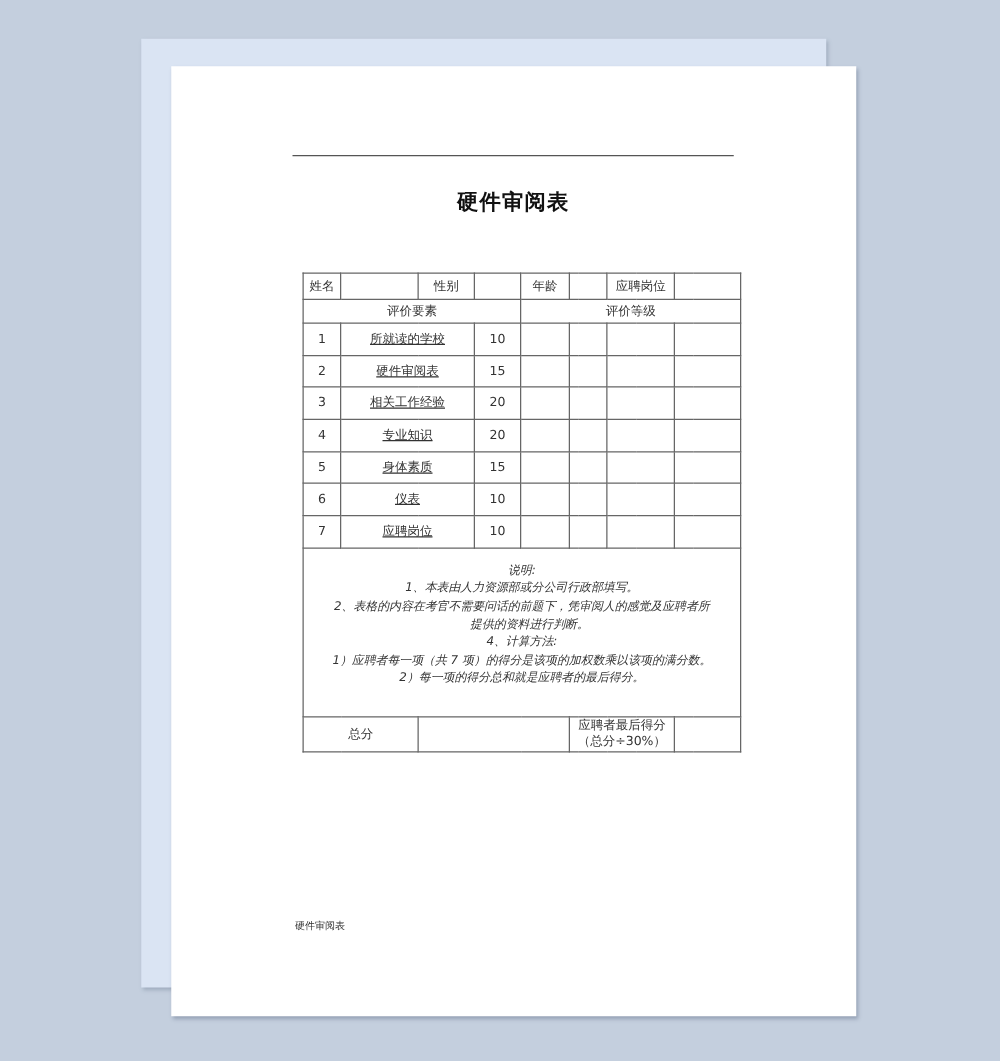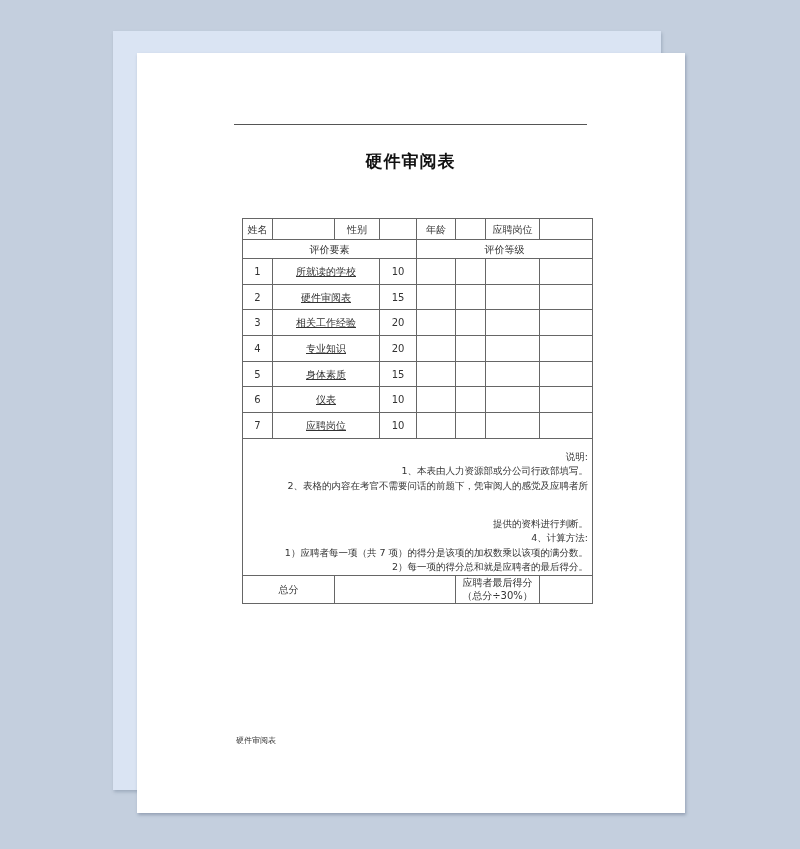--- a/index.html
+++ b/index.html
@@ -50,24 +50,24 @@
     text-align: center;
     vertical-align: middle;
     line-height: 13px;
     overflow: hidden;
   }
   td.left { text-align: left; padding-left: 4px; text-decoration: underline; }
   tr.r-info td { height: 20px; }
   tr.r-group td { height: 18px; margin-top: 29px; }
   tr.r-head td { height: 29px; }
   tr.r-data td { height: 24.7px; }
-  tr.r-notes td { height: 123px; text-align: right; vertical-align: top; padding: 11px 4px 0 4px; }
+  tr.r-notes td { height: 123px; text-align: center; vertical-align: top; padding: 11px 4px 0 4px; font-style: italic; }
   tr.r-total td { height: 27px; }
   .notes-line { font-size: 9.5px; line-height: 14.4px; white-space: nowrap; }
-  .notes-line.indent { padding-left: 12px; margin-top: 24px; }
+  .notes-line.indent { padding-left: 12px; }
   .two-line span { display: block; }
 </style>
 </head>
 <body>
 
 <div class="page-back"></div>
 <div class="page-front"></div>
 
 <div class="header-rule"></div>
 <div class="doc-title">硬件审阅表</div>

